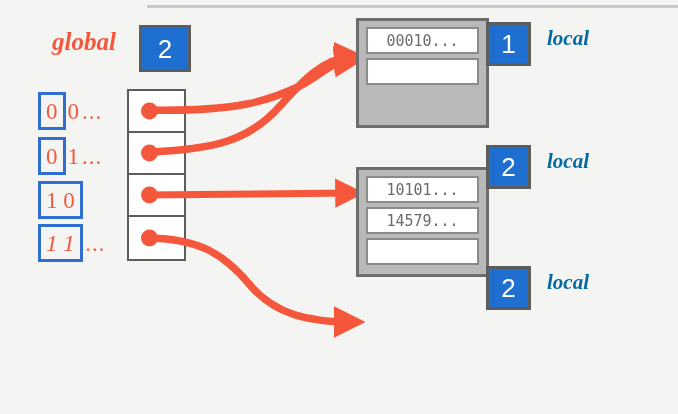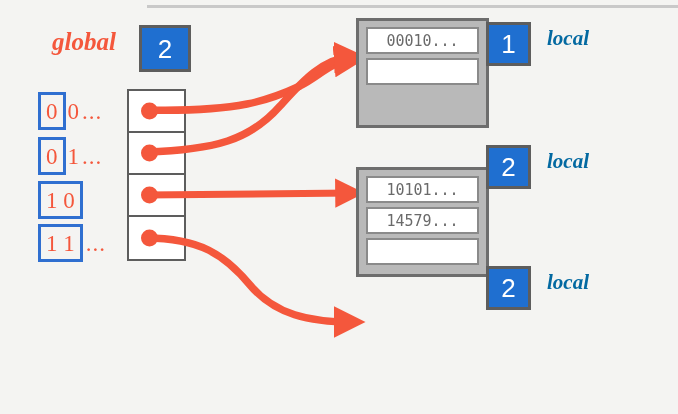--- a/index.html
+++ b/index.html
@@ -195,21 +195,21 @@
     <span class="key-boxed">0</span>
     <span class="key-rest">1</span>
     <span class="key-ellipsis">...</span>
   </div>
 
   <div class="key-row" style="left:38px; top:181px;gap:48px;">
     <span class="key-boxed">1 0</span>
     <span class="key-ellipsis">...</span>
   </div>
 
-  <div class="key-row" style="left:38px; top:224px;">
+  <div class="key-row" style="left:38px; top:224px;font-style:italic;">
     <span class="key-boxed">1 1</span>
     <span class="key-ellipsis">...</span>
   </div>
 
   <div class="directory">
     <div class="dir-cell">
       <span class="dir-dot"></span>
     </div>
     <div class="dir-cell">
       <span class="dir-dot"></span>

